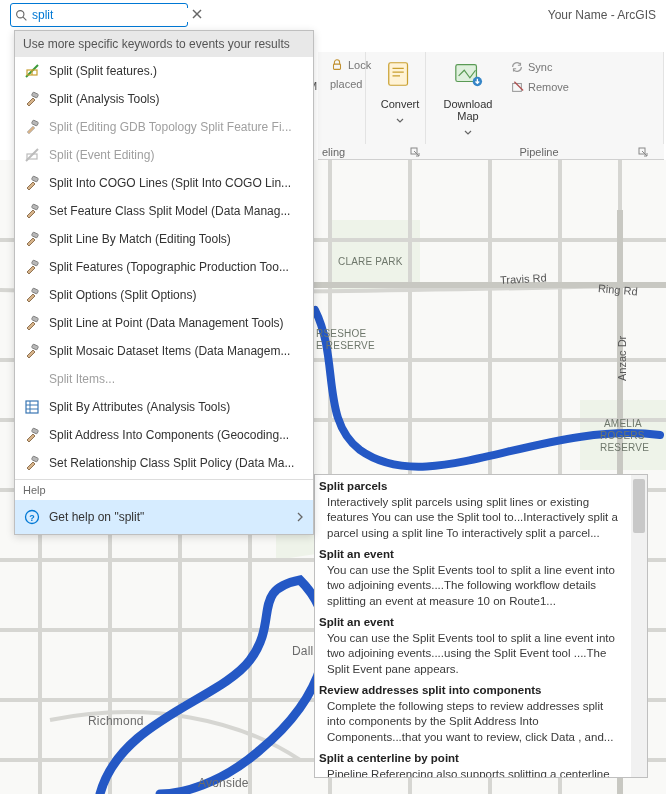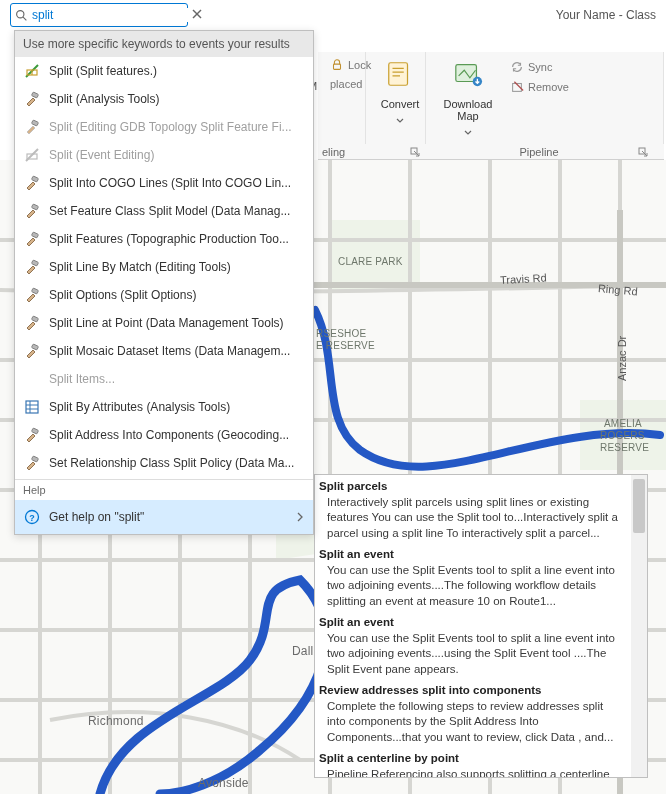--- a/index.html
+++ b/index.html
@@ -130,21 +130,21 @@
         </svg>
     </span>
     <input type="text" value="split" style="">
     <span class="clear">
       <svg width="12" height="12" viewBox="0 0 12 12">
           <line x1="2" y1="2" x2="10" y2="10" stroke="#666" stroke-width="1.4"></line>
           <line x1="10" y1="2" x2="2" y2="10" stroke="#666" stroke-width="1.4"></line>
         </svg>
     </span>
   </div>
-  <div class="title-right">Your Name - Class</div>
+  <div class="title-right">Your Name - ArcGIS</div>
 </div>
 
 <div class="suggest-panel">
   <div class="suggest-header">Use more specific keywords to events your results</div>
   <div id="suggest-list">
       <div class="suggest-item">
         <span class="suggest-icon">
           <svg width="16" height="16" viewBox="0 0 16 16">
             <path d="M2 14 L14 2" stroke="#3a9a3a" stroke-width="2"></path>
             <rect x="3" y="7" width="10" height="5" fill="none" stroke="#c9a030" stroke-width="1.2"></rect>
@@ -198,30 +198,30 @@
         </span>
         <span class="suggest-text">Set Feature Class Split Model (Data Manag...</span>
       </div>
       <div class="suggest-item">
         <span class="suggest-icon">
           <svg width="16" height="16" viewBox="0 0 16 16">
             <path d="M3 13 L9 7 L11 9 L5 15 Z" fill="#d6b38a" stroke="#7a5a36" stroke-width="0.8"></path>
             <rect x="8" y="2" width="6" height="4" rx="1" fill="#b8b8b8" stroke="#777" stroke-width="0.8" transform="rotate(25 11 4)"></rect>
           </svg>
         </span>
+        <span class="suggest-text">Split Line By Match (Editing Tools)</span>
+      </div>
+      <div class="suggest-item">
+        <span class="suggest-icon">
+          <svg width="16" height="16" viewBox="0 0 16 16">
+            <path d="M3 13 L9 7 L11 9 L5 15 Z" fill="#d6b38a" stroke="#7a5a36" stroke-width="0.8"></path>
+            <rect x="8" y="2" width="6" height="4" rx="1" fill="#b8b8b8" stroke="#777" stroke-width="0.8" transform="rotate(25 11 4)"></rect>
+          </svg>
+        </span>
         <span class="suggest-text">Split Features (Topographic Production Too...</span>
-      </div>
-      <div class="suggest-item">
-        <span class="suggest-icon">
-          <svg width="16" height="16" viewBox="0 0 16 16">
-            <path d="M3 13 L9 7 L11 9 L5 15 Z" fill="#d6b38a" stroke="#7a5a36" stroke-width="0.8"></path>
-            <rect x="8" y="2" width="6" height="4" rx="1" fill="#b8b8b8" stroke="#777" stroke-width="0.8" transform="rotate(25 11 4)"></rect>
-          </svg>
-        </span>
-        <span class="suggest-text">Split Line By Match (Editing Tools)</span>
       </div>
       <div class="suggest-item">
         <span class="suggest-icon">
           <svg width="16" height="16" viewBox="0 0 16 16">
             <path d="M3 13 L9 7 L11 9 L5 15 Z" fill="#d6b38a" stroke="#7a5a36" stroke-width="0.8"></path>
             <rect x="8" y="2" width="6" height="4" rx="1" fill="#b8b8b8" stroke="#777" stroke-width="0.8" transform="rotate(25 11 4)"></rect>
           </svg>
         </span>
         <span class="suggest-text">Split Options (Split Options)</span>
       </div>

